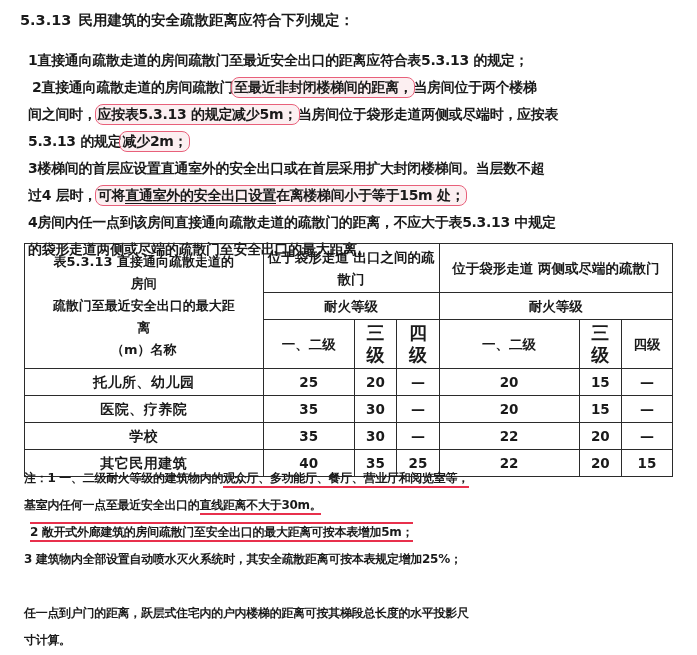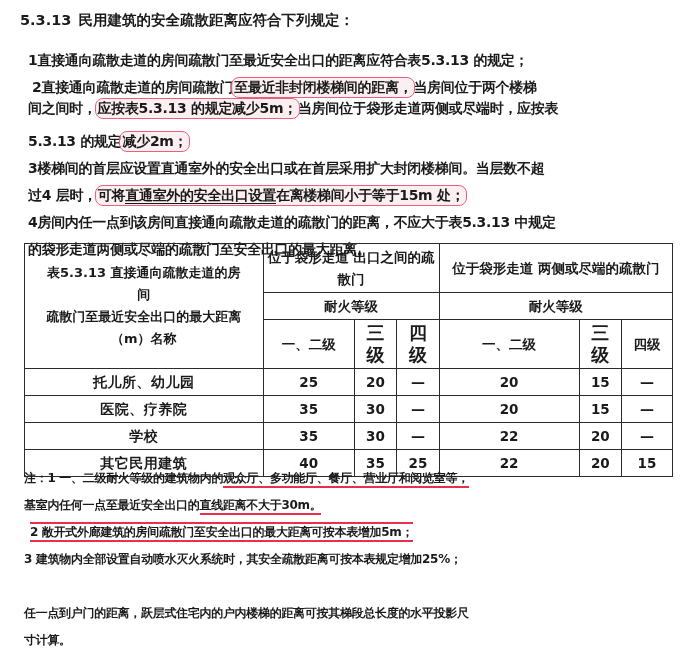--- a/index.html
+++ b/index.html
@@ -85,21 +85,21 @@
     vertical-align: middle;
     padding: 2px 3px;
     line-height: 22px;
   }
   table.spec td.outerL { border-left-width: 1.8px; }
   table.spec td.outerR { border-right-width: 1.8px; }
   .firsthead {
     text-align: center !important;
     font-size: 13px;
     line-height: 23px;
-    padding: 4px 16px !important;
+    padding: 4px 23px !important;
   }
   .firsthead .l1 { display:block; }
   .vert {
     letter-spacing: 0px;
     line-height: 19px;
     font-size: 18px;
   }
   .rowname { font-size: 14px; letter-spacing: 0.5px; }
   .dash { font-size: 14px; }
 
@@ -121,21 +121,21 @@
     <span class="num">5.3.13</span><span>民用建筑的安全疏散距离应符合下列规定：</span>
   </div>
 
   <div class="line" style="left:28px; top:52px;">
     <span class="idx">1</span><span>直接通向疏散走道的房间疏散门至最近安全出口的距离应符合表5.3.13 的规定；</span>
   </div>
 
   <div class="line" style="left:32px; top:79px;">
     <span class="idx">2</span><span>直接通向疏散走道的房间疏散门</span><span class="boxed">至最近非封闭楼梯间的距离，</span><span>当房间位于两个楼梯</span>
   </div>
-  <div class="line" style="left:28px; top:100px;">
+  <div class="line" style="left:28px; top:106px;">
     <span>间之间时，</span><span class="boxed">应按表5.3.13 的规定减少5m；</span><span>当房间位于袋形走道两侧或尽端时，应按表</span>
   </div>
   <div class="line" style="left:28px; top:133px;">
     <span>5.3.13 的规定</span><span class="boxed">减少2m；</span>
   </div>
 
   <div class="line" style="left:28px; top:160px;">
     <span class="idx">3</span><span>楼梯间的首层应设置直通室外的安全出口或在首层采用扩大封闭楼梯间。当层数不超</span>
   </div>
   <div class="line" style="left:28px; top:187px;">

